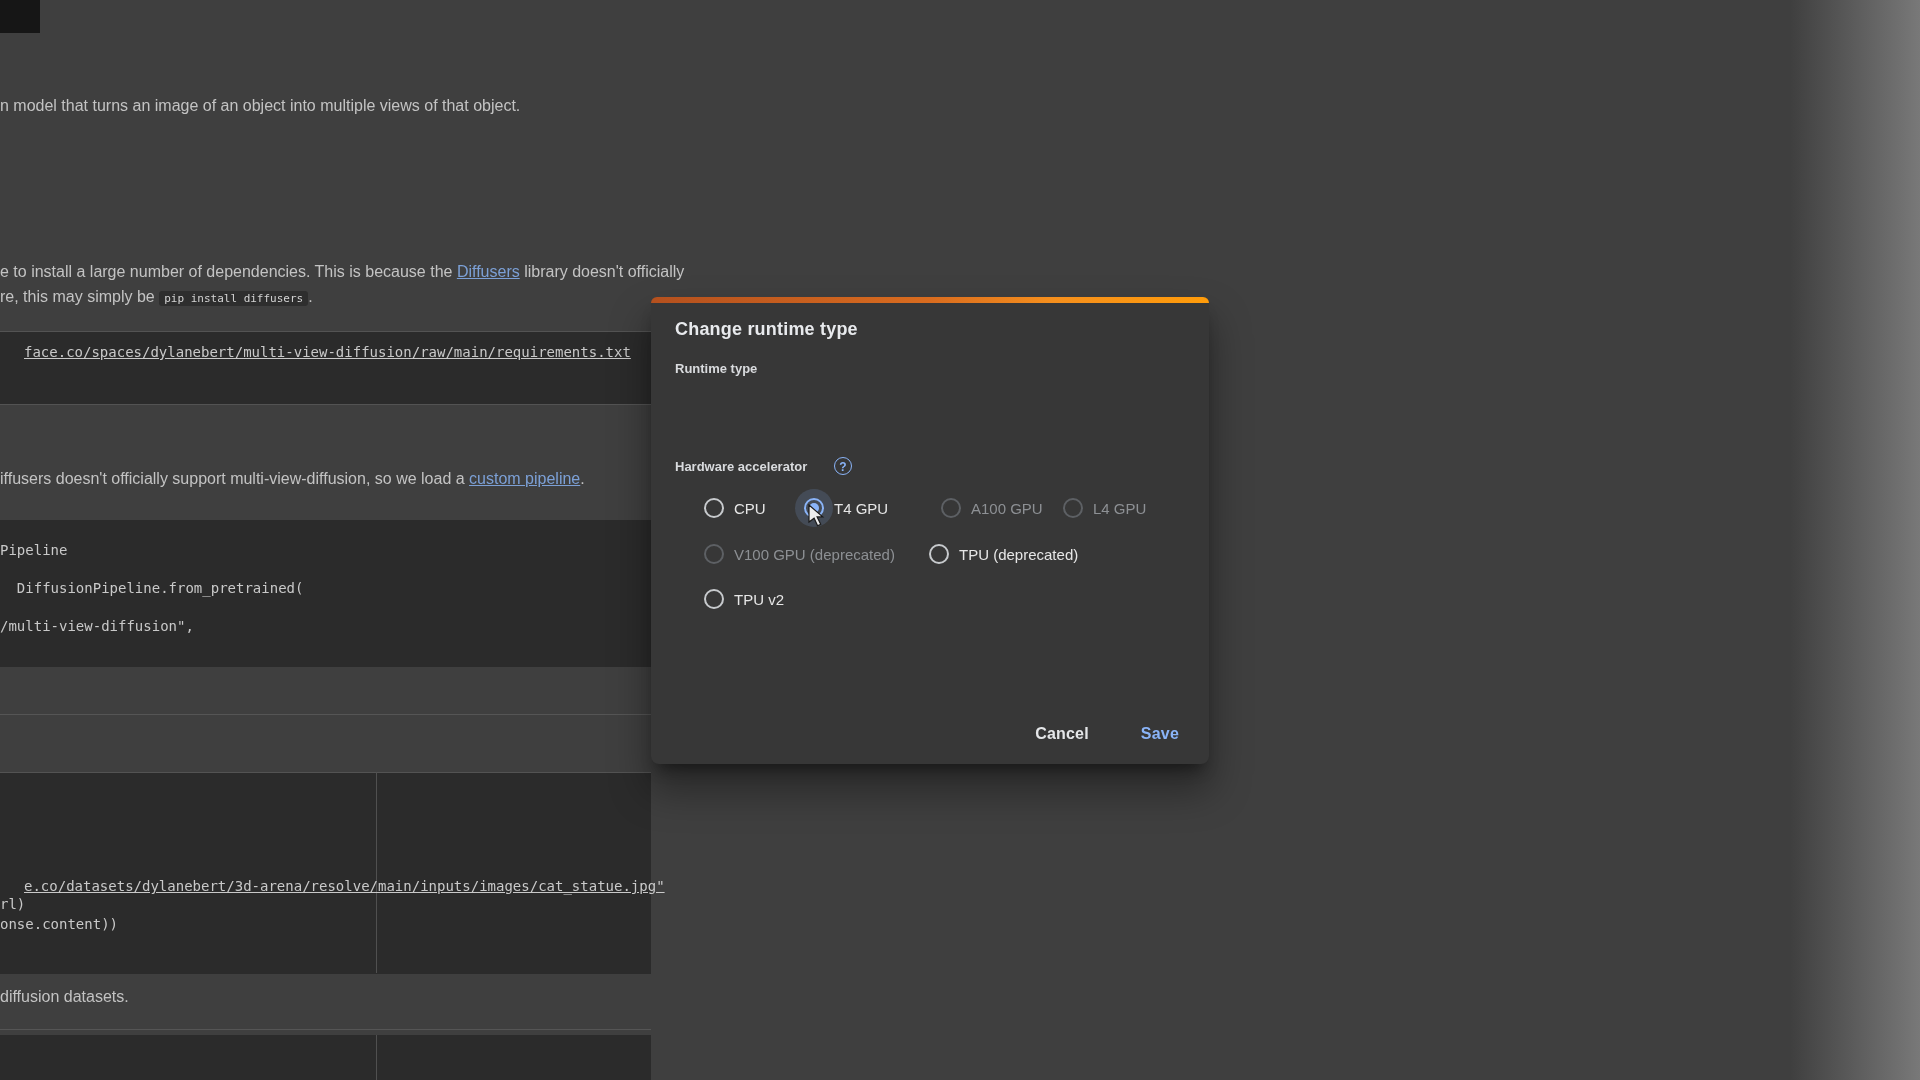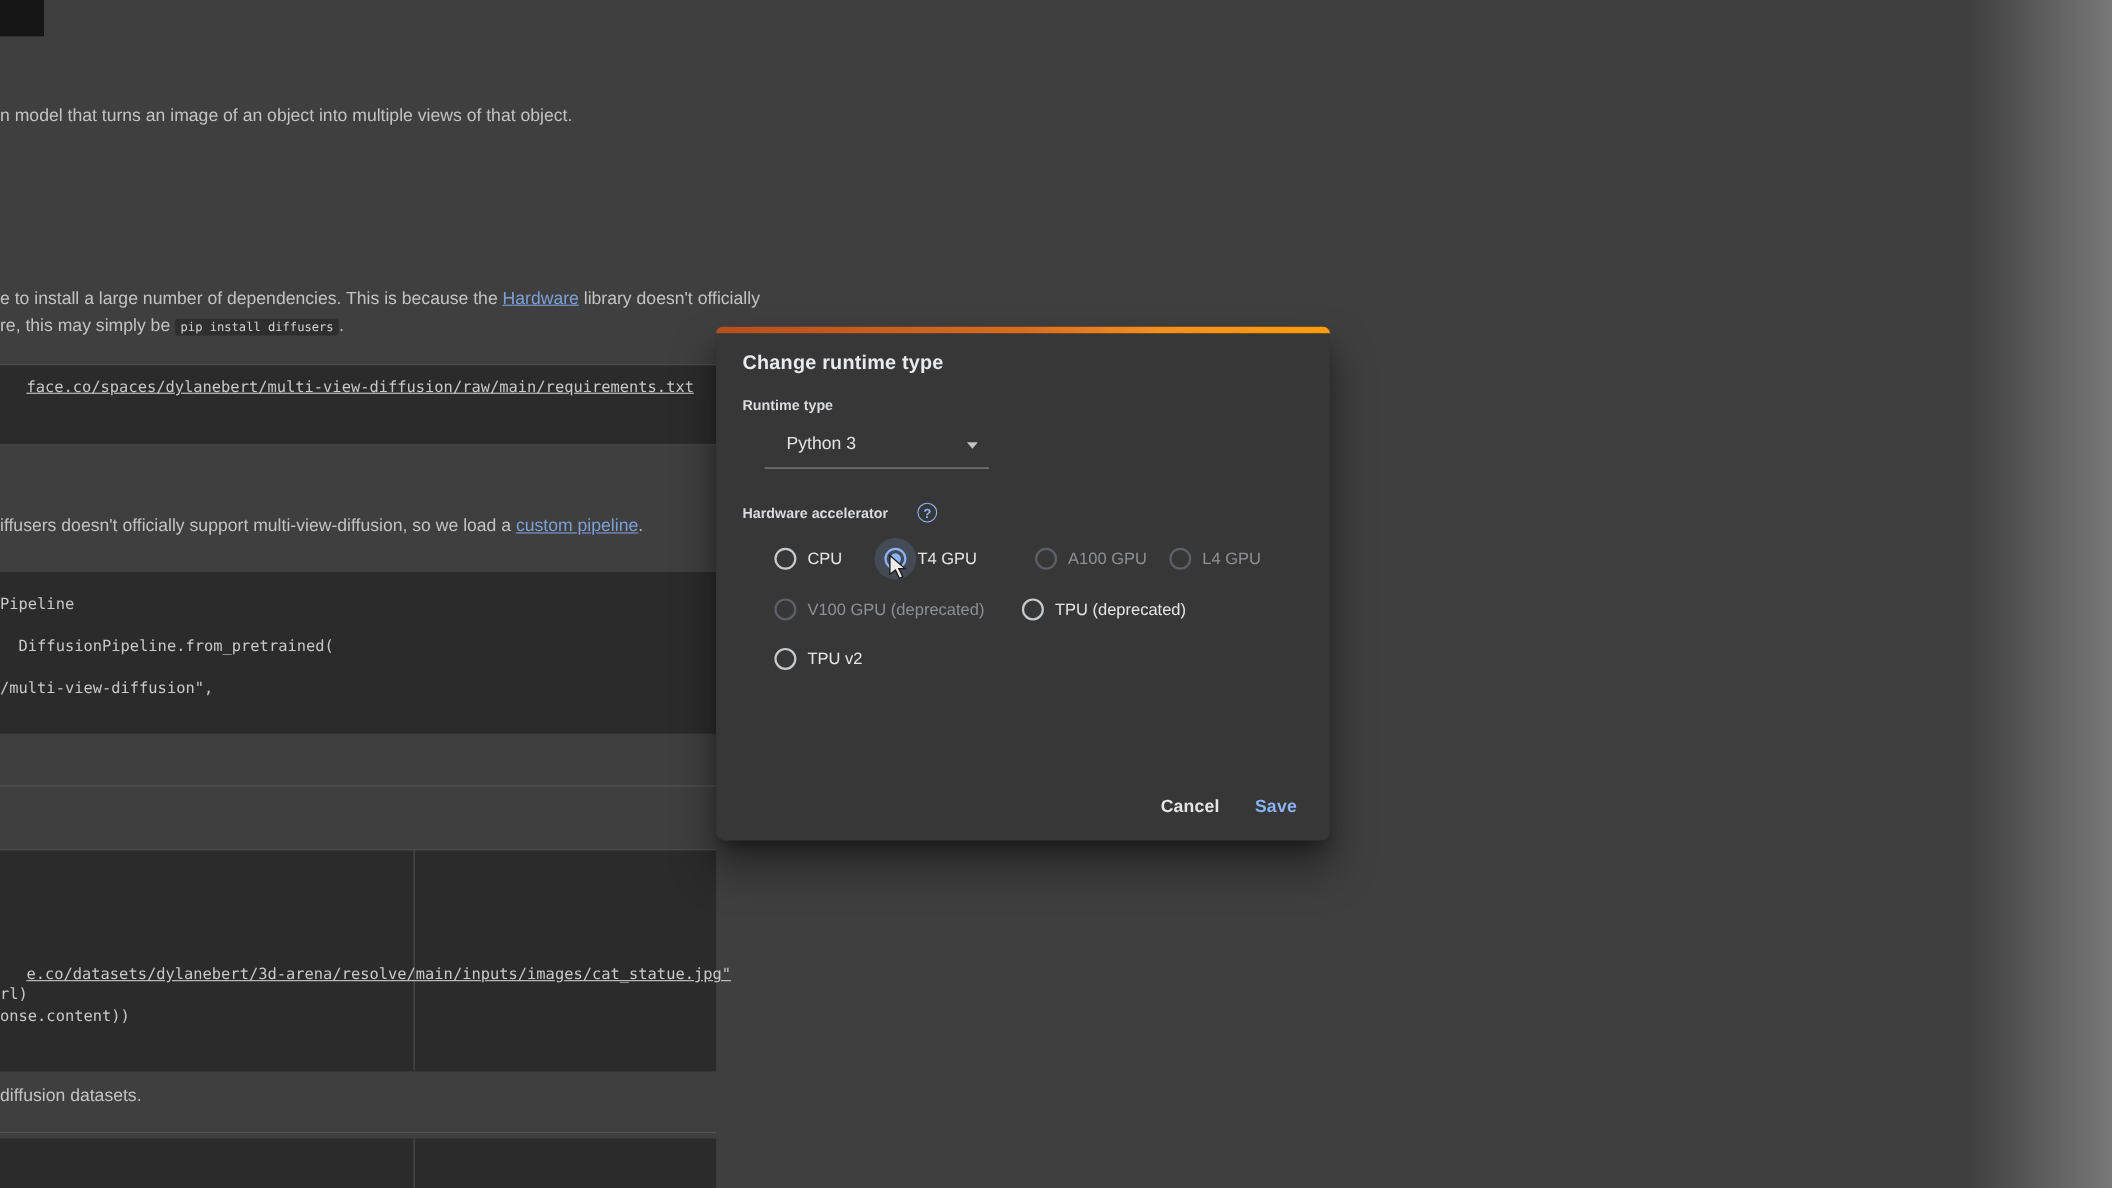--- a/index.html
+++ b/index.html
@@ -81,39 +81,39 @@
   .opt.disabled .opt-label{color:#8d9094;}
 
   .premium-banner{
     left:24px;top:335px;width:511px;height:40px;
     background:#3e4144;border:1px solid #595d61;border-radius:3px;
     display:flex;align-items:center;padding-left:11px;box-sizing:content-box;
   }
   .premium-text{font-size:15px;color:#e8eaed;white-space:nowrap;}
   .premium-link{font-size:15px;color:#8ab4f8;margin-left:7px;white-space:nowrap;cursor:pointer;}
 
-  .actions{position:absolute;right:14px;top:420px;display:flex;gap:0;}
+  .actions{position:absolute;right:14px;top:420px;display:flex;gap:20px;}
   .btn{
     background:none;border:none;font-family:"Liberation Sans",sans-serif;
     font-size:16px;font-weight:700;padding:8px 16px;border-radius:4px;cursor:pointer;
     letter-spacing:.2px;
   }
   .btn-cancel{color:#e4e6e8;}
   .btn-save{color:#8ab4f8;}
 
   .cursor{left:806px;top:504px;z-index:20;pointer-events:none;}
 </style>
 </head>
 <body>
 
 <div class="abs corner-block"></div>
 
 <div class="abs prose" style="left:0;top:97px">n model that turns an image of an object into multiple views of that object.</div>
 
-<div class="abs prose" style="left:0;top:263px"><span>e to install a large number of dependencies. This is because the </span><span class="blink">Hardware</span><span> library doesn't officially</span></div>
+<div class="abs prose" style="left:0;top:263px"><span>e to install a large number of dependencies. This is because the </span><span class="blink">Diffusers</span><span> library doesn't officially</span></div>
 
 <div class="abs prose" style="left:0;top:288px"><span>re, this may simply be </span><span class="codechip">pip install diffusers</span><span>.</span></div>
 
 <div class="abs band" style="left:0;top:331px;width:651px;height:72px;border-top:1px solid #535353;border-bottom:1px solid #535353;"></div>
 <div class="abs mono underline" style="left:0;top:344px">face.co/spaces/dylanebert/multi-view-diffusion/raw/main/requirements.txt</div>
 
 <div class="abs prose" style="left:0;top:470px"><span>iffusers doesn't officially support multi-view-diffusion, so we load a </span><span class="blink">custom pipeline</span><span>.</span></div>
 
 <div class="abs band" style="left:0;top:520px;width:651px;height:147px;"></div>
 <div class="abs mono" style="left:0;top:542px">Pipeline</div>
@@ -135,24 +135,20 @@
 <div class="abs vline" style="left:376px;top:1035px;height:45px;"></div>
 
 <div class="right-fade"></div>
 
 <div class="abs dialog">
 
   <div class="abs dlg-title">Change runtime type</div>
 
   <div class="abs dlg-label lbl-runtime">Runtime type</div>
 
-  <div class="abs select">
-    <span class="select-value">Python 3</span>
-    <span class="caret"></span>
-  </div>
 
   <div class="abs dlg-label lbl-hardware">Hardware accelerator</div>
   <div class="abs help-icon">?</div>
 
   <div class="opt" style="left:53px;top:200px">
     <span class="radio"></span>
     <span class="opt-label">CPU</span>
   </div>
   <div class="opt selected" style="left:153px;top:200px">
     <span class="radio"></span>

